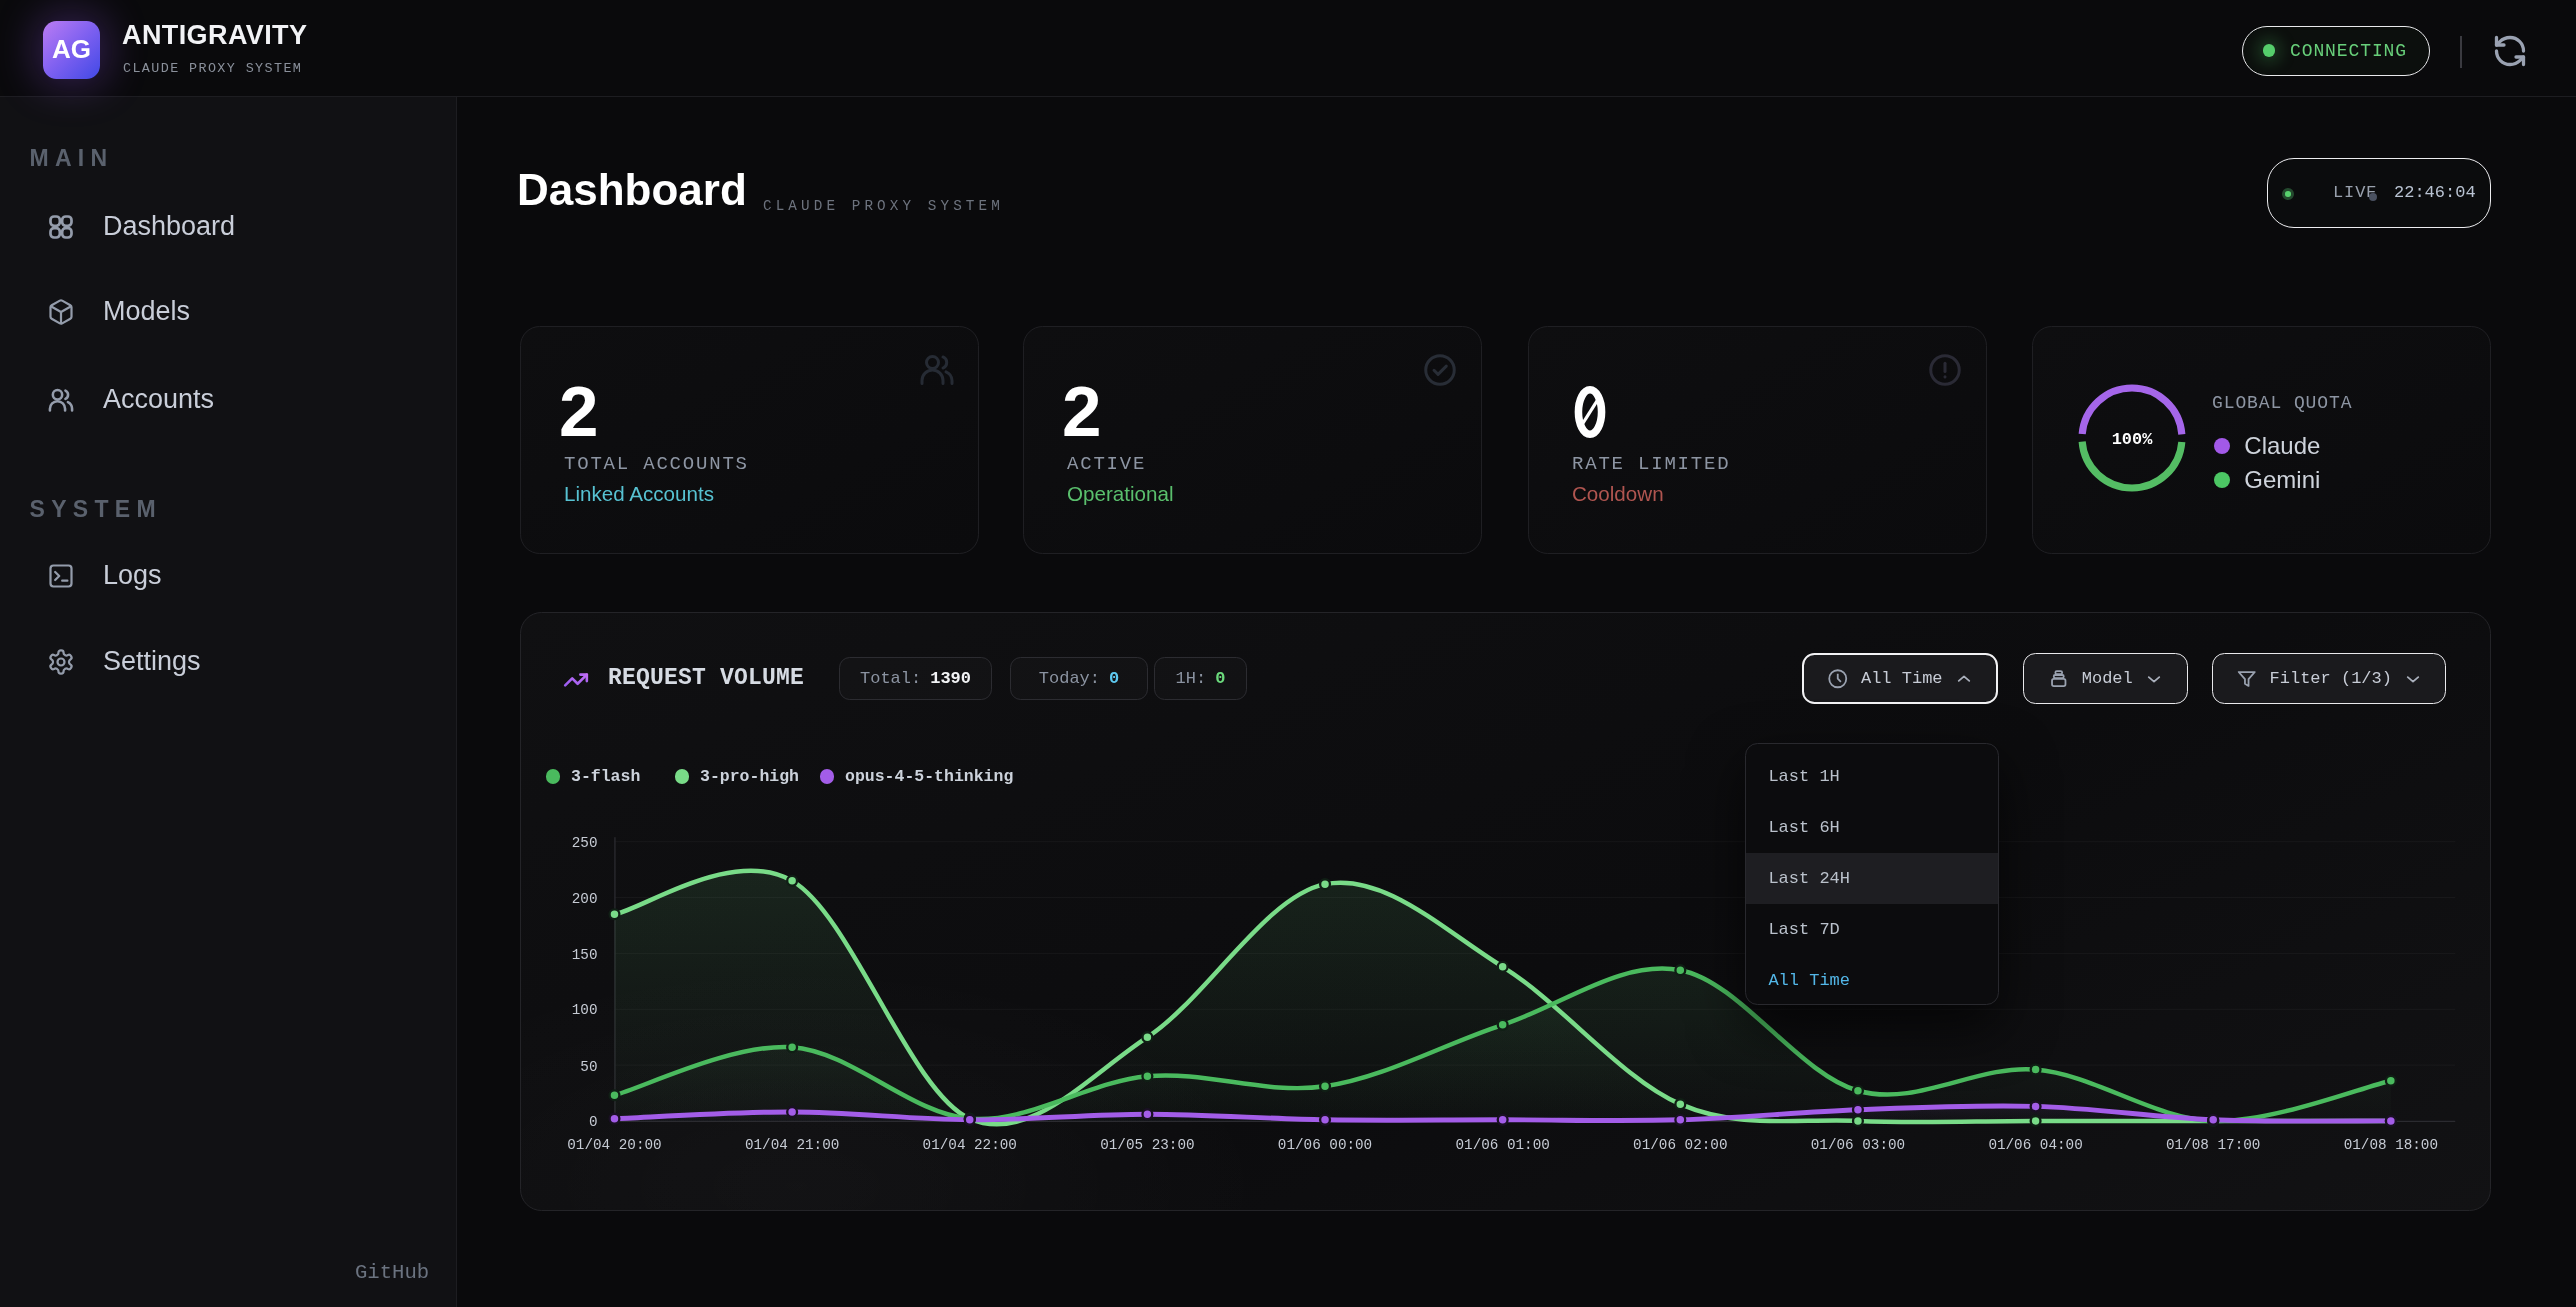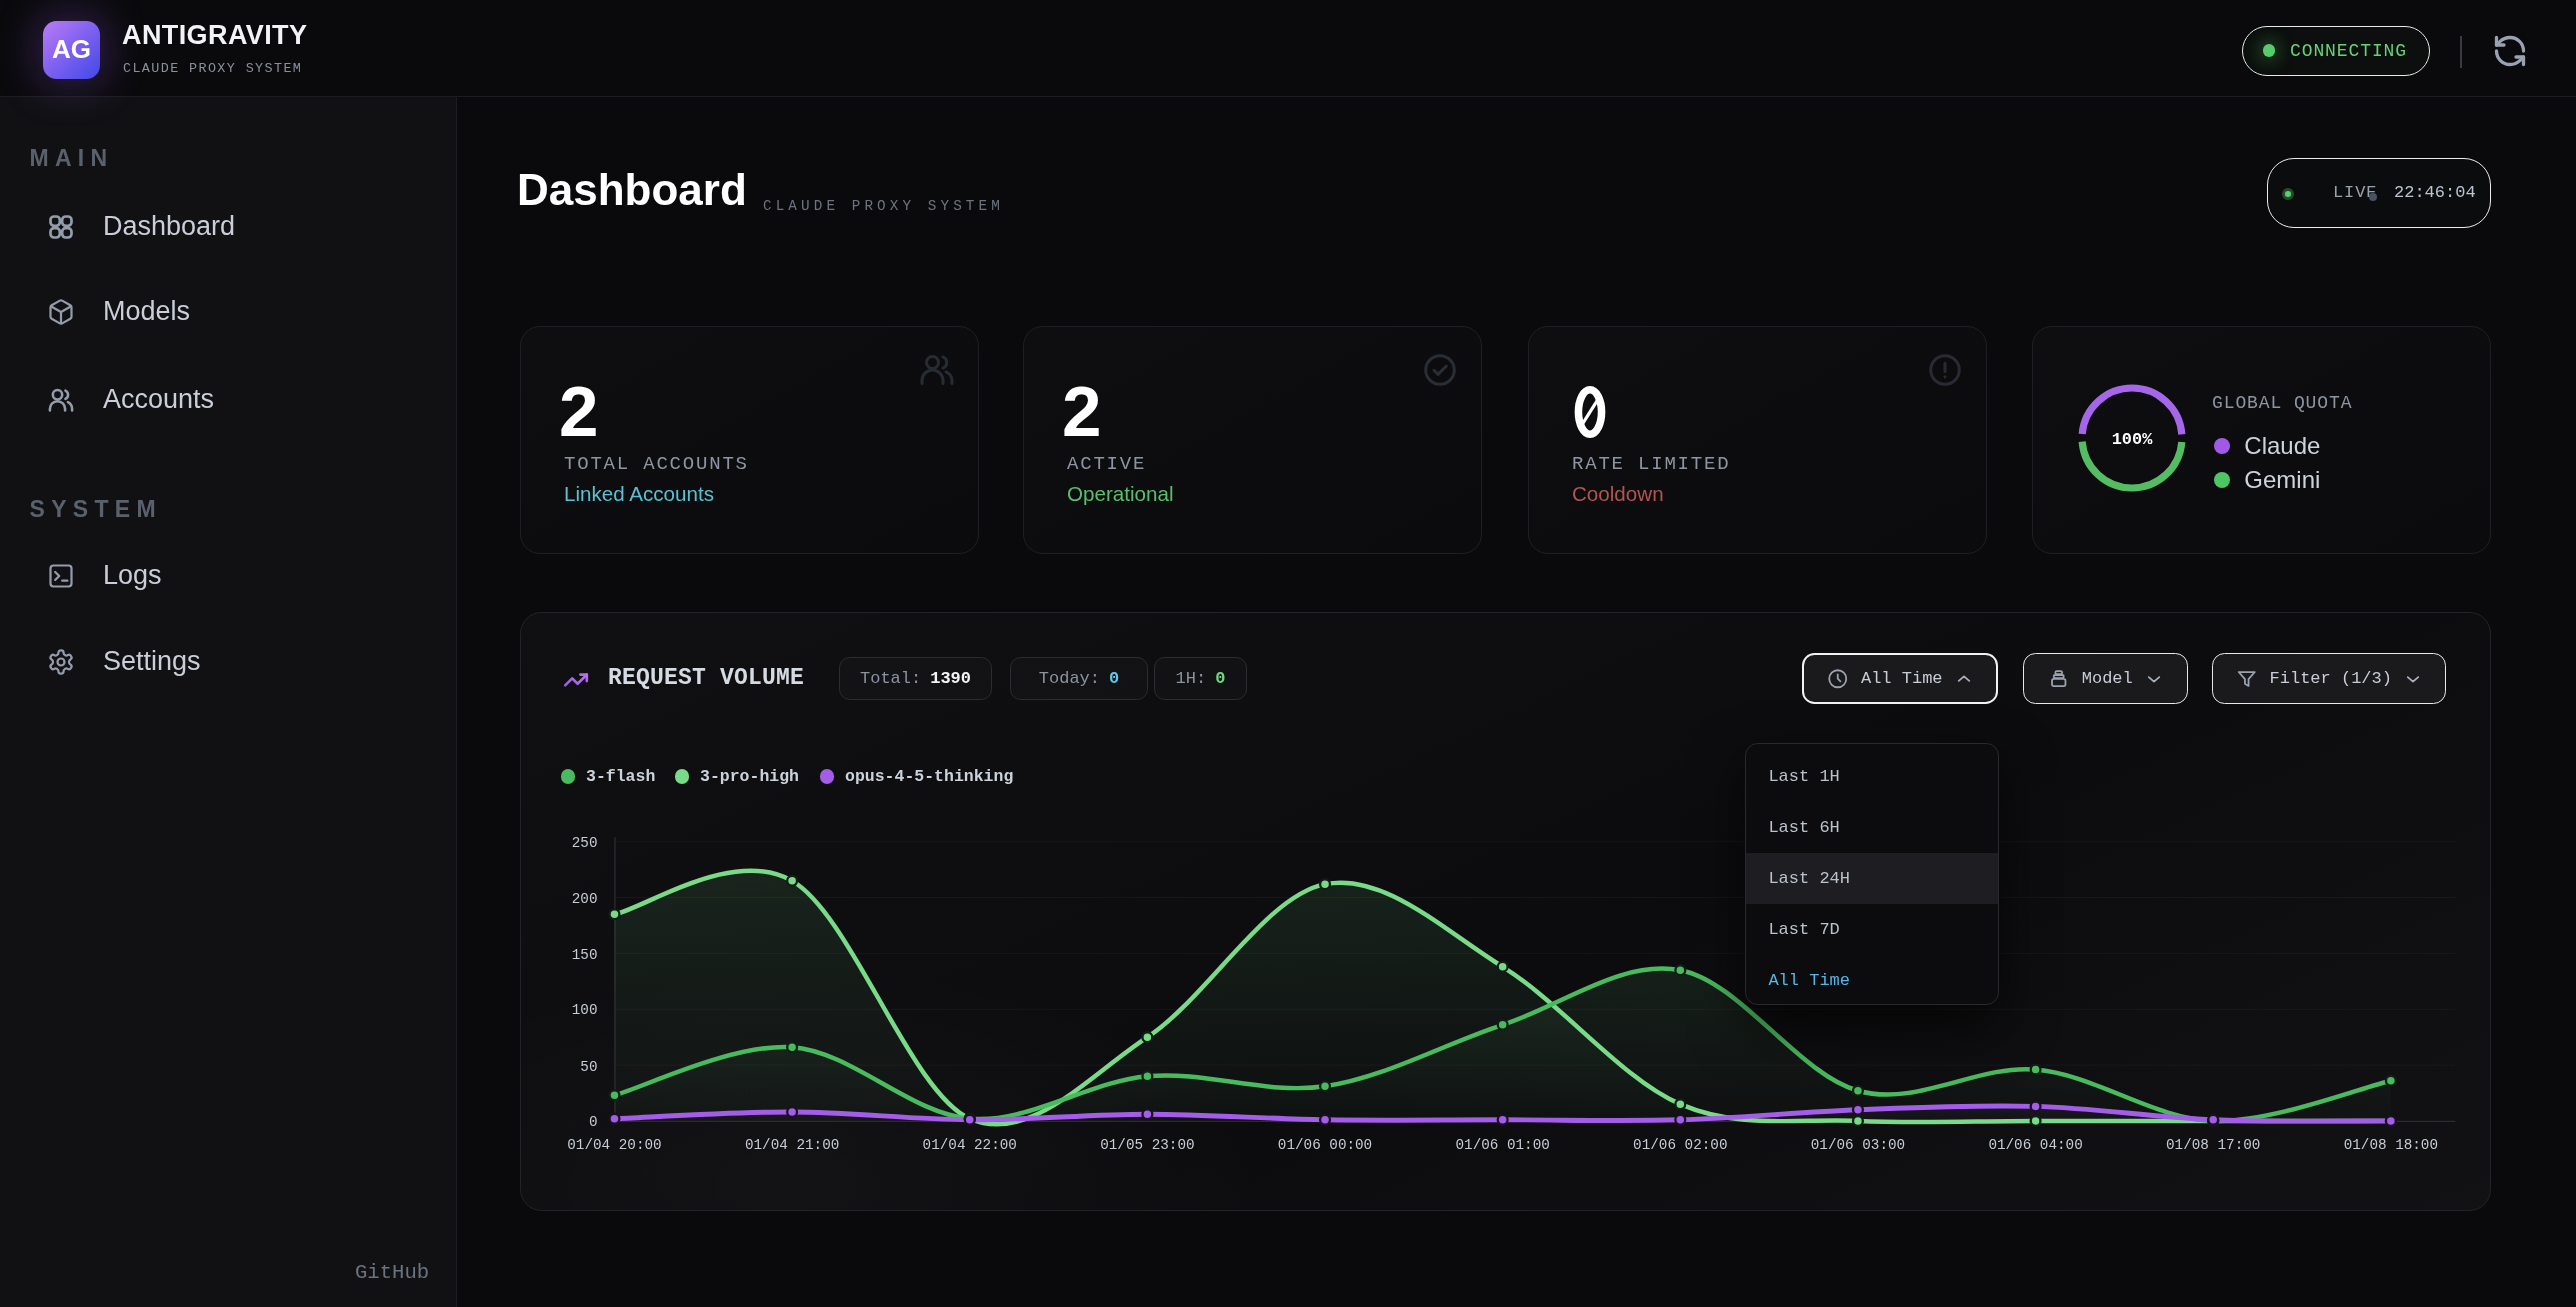--- a/index.html
+++ b/index.html
@@ -250,21 +250,21 @@
 <div class="ctlbtn" style="left:2212px;width:234px;border:1.8px solid #e9e9ec">
   <svg viewBox="0 0 24 24" fill="none" stroke="#9aa2b0" stroke-width="2" stroke-linejoin="round">
       <path d="M3 4.5 h18 l-7 8 v7.5 l-4 -2.5 v-5 z"></path>
     </svg>
   <span>Filter (1/3)</span>
   <svg viewBox="0 0 24 24" fill="none" stroke="#aab0bc" stroke-width="2.4" stroke-linecap="round" stroke-linejoin="round" style="width:18px;height:18px">
       <path d="M5 9.5 12 15.5 19 9.5"></path>
     </svg>
 </div>
 
-<div class="leg" style="left:561px"><i style="background:#4aba5e"></i>3-flash</div>
+<div class="leg" style="left:546px"><i style="background:#4aba5e"></i>3-flash</div>
 <div class="leg" style="left:675px"><i style="background:#79db88"></i>3-pro-high</div>
 <div class="leg" style="left:820px"><i style="background:#a35de8"></i>opus-4-5-thinking</div>
 <svg class="abs" style="left:0;top:0;z-index:6" width="2576" height="1308" viewBox="0 0 2880 1462">
   <defs>
     <linearGradient id="gA" x1="0" y1="950" x2="0" y2="1253" gradientUnits="userSpaceOnUse">
       <stop offset="0" stop-color="#6fd783" stop-opacity="0.12"></stop>
       <stop offset="1" stop-color="#6fd783" stop-opacity="0.01"></stop>
     </linearGradient>
     <linearGradient id="gB" x1="0" y1="1020" x2="0" y2="1253" gradientUnits="userSpaceOnUse">
       <stop offset="0" stop-color="#6fd783" stop-opacity="0.13"></stop>

